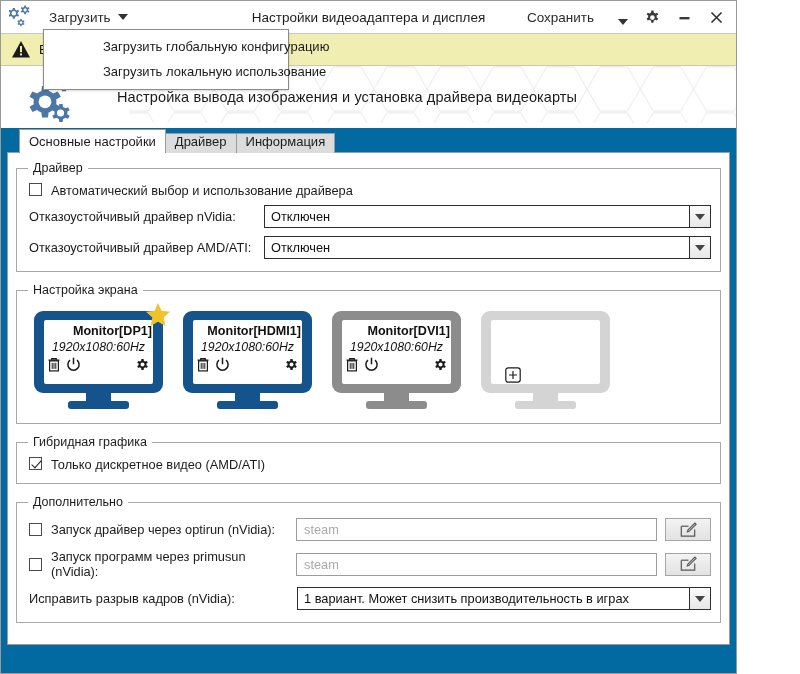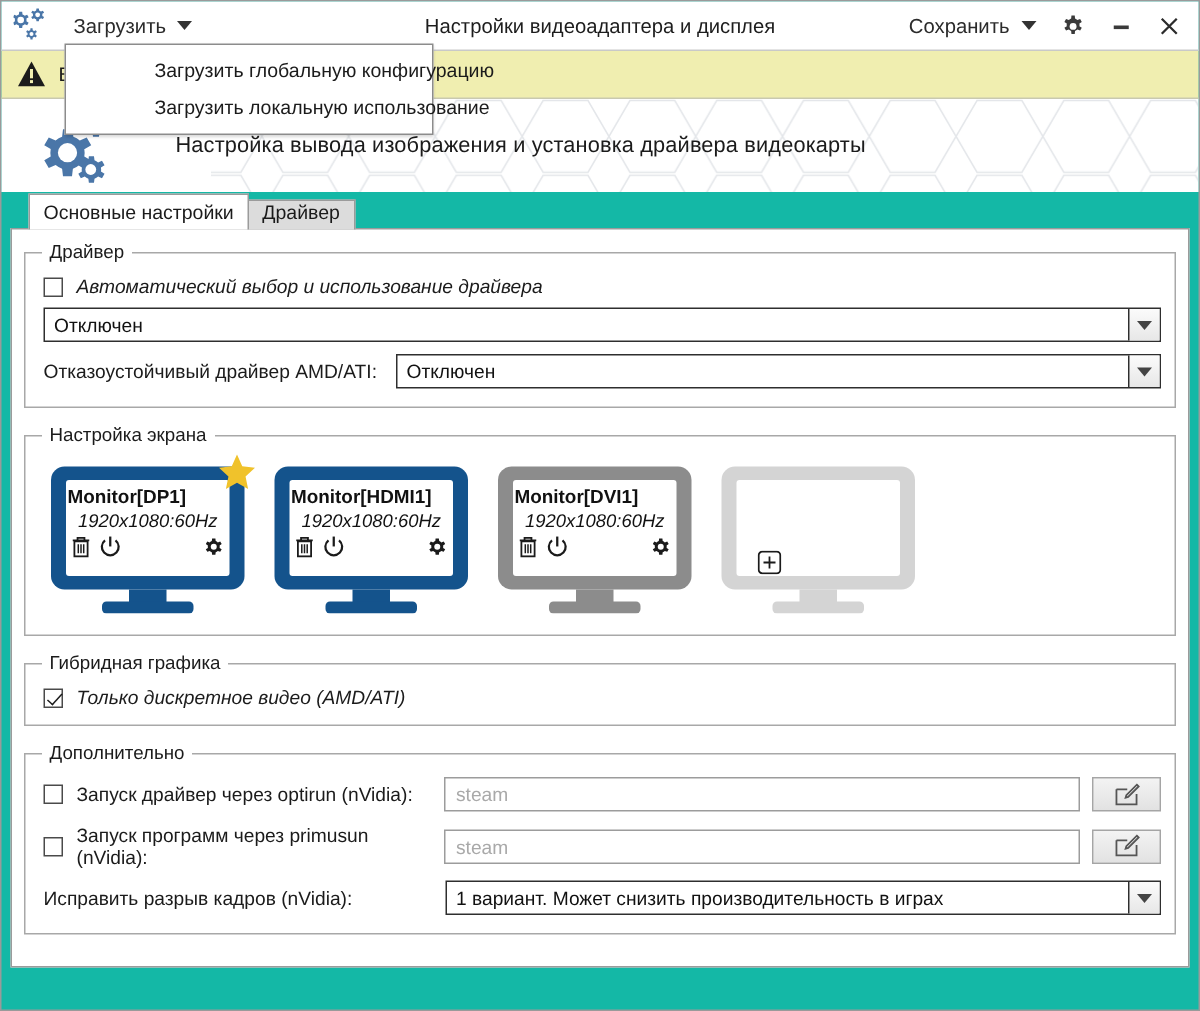--- a/index.html
+++ b/index.html
@@ -5,23 +5,23 @@
   * { box-sizing: border-box; }
   html, body {
     margin: 0; padding: 0;
     width: 800px; height: 674px;
     font-family: "Liberation Sans", sans-serif;
     background: #ffffff;
     overflow: hidden;
   }
   #app {
     position: relative;
-    width: 800px; height: 674px;
+    width: 737px; height: 674px;
     border: 1px solid #9a9a9a;
-    background: #14b8a6;
+    background: #0369a1;
   }
 
   
   .titlebar {
     position: relative;
     height: 33px;
     background: #ffffff;
     border-bottom: 1px solid #c9c9c9;
     display: flex;
     align-items: center;
@@ -50,21 +50,21 @@
     color: #1d1d1d;
     pointer-events: none;
   }
   .tb-right {
     margin-left: auto;
     display: flex; align-items: center;
     gap: 4px;
     z-index: 3;
   }
   .tb-save {
-    display: flex; align-items: center; gap: 8px;
+    display: flex; align-items: flex-end; gap: 24px;
     font-size: 13.5px; color: #2b2b2b;
     padding: 3px 6px; cursor: default;
   }
   .tb-btn {
     width: 28px; height: 26px;
     display: flex; align-items: center; justify-content: center;
     cursor: default;
   }
   .tb-btn svg { display: block; }
 
@@ -173,21 +173,21 @@
     padding: 5px 9px 8px 9px;
   }
   fieldset.group > legend {
     font-size: 12.5px;
     color: #1b1b1b;
     padding: 0 5px;
     margin-left: 2px;
   }
 
   
-  .cbrow { display: flex; align-items: flex-end; gap: 9px; padding: 3px 0 3px 3px; font-style: italic; }
+  .cbrow { display: flex; align-items: flex-start; gap: 9px; padding: 3px 0 3px 3px; }
   .cbox {
     width: 13px; height: 13px;
     border: 1px solid #4a4a4a;
     background: #fff;
     flex: 0 0 auto;
     position: relative;
     cursor: default;
   }
   .cbox.checked::after {
     content: "";
@@ -255,21 +255,21 @@
   }
   .mon-body {
     position: absolute;
     left: 13px; top: 12px;
     width: 107px; height: 62px;
     display: flex; flex-direction: column;
     padding-top: 2px;
   }
   .mon-name {
     font-size: 12.6px; font-weight: bold;
-    color: #111; text-align: left;
+    color: #111; text-align: right;
     line-height: 16px;
   }
   .mon-res {
     font-size: 12.3px; color: #111;
     text-align: center; line-height: 16px; font-style: italic;
   }
   .mon-icons {
     display: flex; align-items: center;
     gap: 5px;
     margin-top: 2px;
@@ -383,33 +383,35 @@
         <circle cx="37.5" cy="44.0" r="3.6" fill="#ffffff"></circle>
       </g>
     </svg>
 
     <div class="banner-title">Настройка вывода изображения и установка драйвера видеокарты</div>
   </div>
 
   <div class="tabstrip">
     <div class="tab active">Основные настройки</div>
     <div class="tab">Драйвер</div>
+    <div class="tab">Информация</div>
   </div>
 
   <div class="panel">
 
     <fieldset class="group">
       <legend>Драйвер</legend>
 
       <div class="cbrow">
         <span class="cbox"></span>
         <span class="cblabel">Автоматический выбор и использование драйвера</span>
       </div>
 
       <div class="frow">
+        <span class="frow-label" style="width:235px">Отказоустойчивый драйвер nVidia:</span>
         <span class="combo">
           <span class="combo-val">Отключен</span>
           <span class="combo-arrow">
               <i></i>
             </span>
         </span>
       </div>
 
       <div class="frow">
         <span class="frow-label" style="width:235px">Отказоустойчивый драйвер AMD/ATI:</span>

